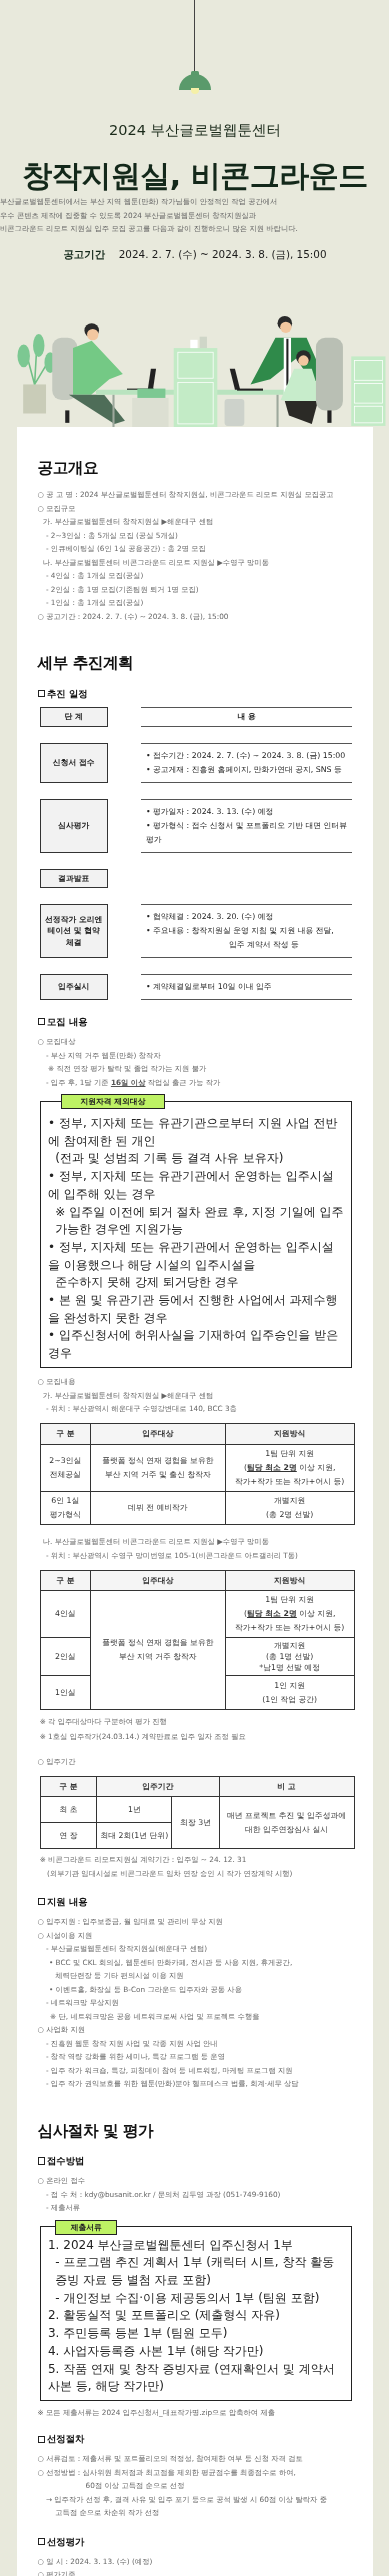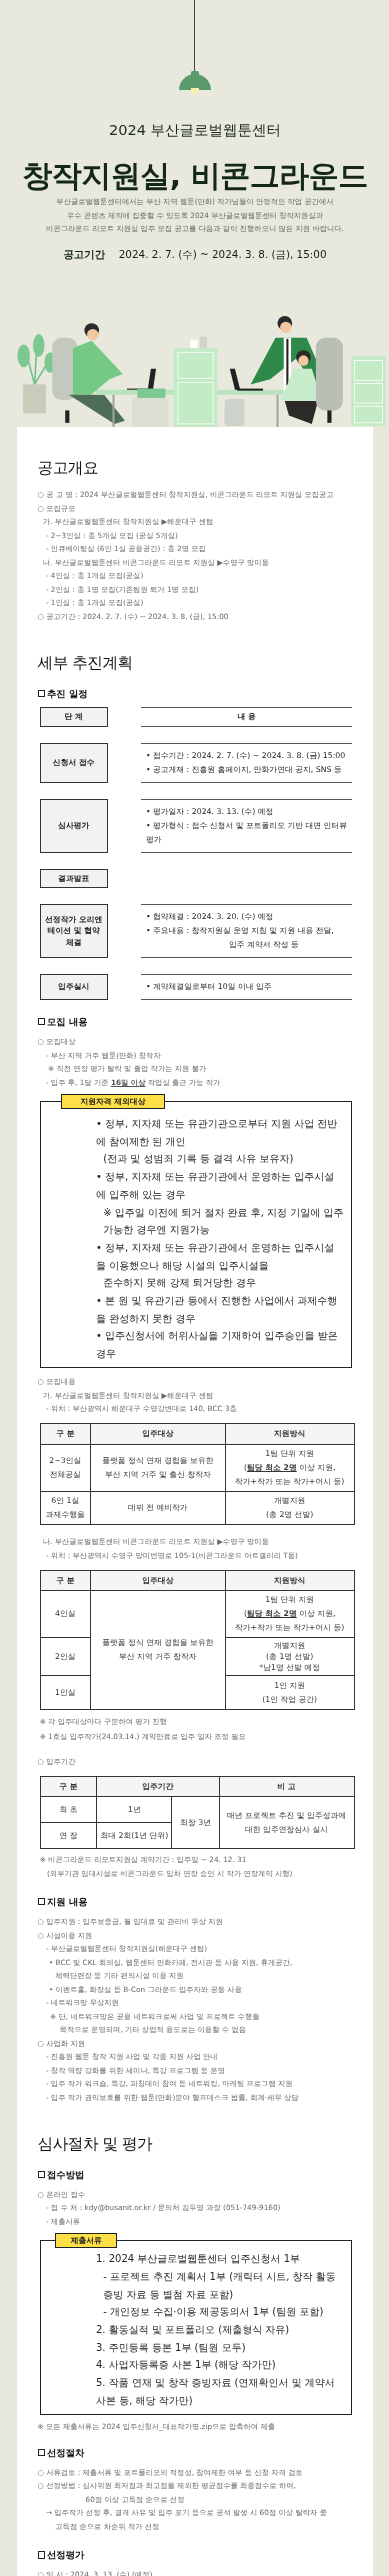--- a/index.html
+++ b/index.html
@@ -4,45 +4,45 @@
 <style>
   * { box-sizing: border-box; margin: 0; padding: 0; }
   body { width: 390px; background: #e8e9dc; font-family: "DejaVu Sans", sans-serif; color: #333; }
   .hero { position: relative; height: 427px; background: #e8e9dc; overflow: hidden; }
   .lamp-cord { position: absolute; left: 194px; top: 0; width: 1px; height: 74px; background: #444; }
   .lamp-shade { position: absolute; left: 179px; top: 74px; width: 32px; height: 15.6px; background: #5a9a6b; border-radius: 16.6px 16.6px 0 0; }
   .lamp-top { position: absolute; left: 191px; top: 71px; width: 8.3px; height: 5.2px; background: #5a9a6b; border-radius: 1.6px 1.6px 0 0; }
   .lamp-bulb { position: absolute; left: 191px; top: 88px; width: 8.3px; height: 6.2px; background: #f5f0a8; border-radius: 0 0 4.2px 4.2px; }
   .hero-sub { position: absolute; top: 121px; width: 100%; text-align: center; font-size: 14.5px; color: #1a2a1a; }
   .hero-title { position: absolute; top: 156px; width: 100%; text-align: center; font-size: 30px; font-weight: bold; color: #13281a; line-height: 39px; letter-spacing: -0.5px; }
-  .hero-intro { position: absolute; top: 195px; width: 100%; text-align: center; font-size: 7.3px; color: #666; line-height: 13.5px; }
+  .hero-intro { position: absolute; top: 195px; width: 100%; font-size: 7.3px; color: #666; line-height: 13.5px; }
   .hero-period { position: absolute; top: 248px; width: 100%; text-align: center; font-size: 10.4px; color: #1a1a1a; }
   .hero-period .lbl { font-weight: bold; color: #13281a; margin-right: 10.4px; font-size: 10.4px; }
   .illus { position: absolute; left: 0; top: 291px; width: 390px; height: 136px; }
   .card { background: #fff; margin: 0 16.6px; padding: 31px 21px 68px 21px; }
-  h2 { font-size: 15.6px; font-weight: normal; color: #111; margin: 0 0 9.4px 0; letter-spacing: -0.5px; }
+  h2 { font-size: 15.6px; font-weight: bold; color: #111; margin: 0 0 9.4px 0; letter-spacing: -0.5px; }
   h2.spaced { margin-top: 30px; }
   h3 { font-size: 9.4px; font-weight: bold; color: #111; margin: 13.5px 0 6.2px 0; }
   h3 .box { display: inline-block; width: 7.3px; height: 7.3px; border: 0.8px solid #222; margin-right: 2.1px; vertical-align: -0.5px; }
   .ln { font-size: 7.3px; line-height: 13.5px; color: #666; }
   .ind1 { padding-left: 5.2px; }
   .ind2 { padding-left: 8.3px; }
   .ind3 { padding-left: 17.7px; }
   .ind4 { padding-left: 29px; }
   .u { text-decoration: underline; color: #555; font-weight: bold; }
   .sched { margin: 5.2px 0 0 2.1px; }
   .sched-row { display: flex; align-items: stretch; margin-bottom: 15.6px; }
   .sched-stage { width: 68px; border: 1px solid #333; background: #f2f2f2; display: flex; align-items: center; justify-content: center; text-align: center; font-weight: bold; font-size: 7.8px; color: #222; padding: 3.1px; line-height: 11.4px; }
   .sched-content { margin-left: 33px; flex: 1; border-top: 1px solid #555; border-bottom: 1px solid #555; padding: 5.2px 2.1px 5.2px 5.2px; font-size: 7.8px; color: #222; line-height: 14px; display: flex; flex-direction: column; justify-content: center; }
   .sched-head .sched-stage { padding: 1px; }
   .sched-head .sched-content { text-align: center; font-weight: bold; padding: 2.1px; }
   .sched-row.head { margin-bottom: 15.6px; }
   .boxed { position: relative; border: 1px solid #222; margin: 11.4px 0 5.2px 2.1px; padding: 13.5px 7.3px 4.2px 7.3px; }
-  .boxed-title { position: absolute; top: -7.3px; left: 20px; background: #fde047; border: 1px solid #222; padding: 1px 18.7px; font-weight: bold; font-size: 7.8px; color: #222; }
-  .boxed .item { font-size: 10px; line-height: 17.7px; color: #222; margin-left: 48px; }
+  .boxed-title { position: absolute; top: -7.3px; left: 20px; background: #bef264; border: 1px solid #222; padding: 1px 18.7px; font-weight: bold; font-size: 7.8px; color: #222; }
+  .boxed .item { font-size: 12px; line-height: 17.7px; color: #222; }
   .boxed .item.sub { padding-left: 7.3px; }
   table.tb { width: 100%; border-collapse: collapse; margin: 7.3px 0 4.2px 2.1px; font-size: 7.8px; color: #333; }
   table.tb th { background: #f5f5f5; font-weight: bold; border: 0.5px solid #333; padding: 4.2px 2.1px; }
   table.tb td { border: 0.5px solid #333; padding: 2.1px; text-align: center; line-height: 14px; }
   table.tb { border: 1px solid #222; }
   .note { font-size: 7.3px; line-height: 13.5px; color: #666; padding-left: 2.1px; }
   .illus svg { display: block; }
 </style>
 </head>
 <body>
@@ -218,21 +218,21 @@
       <td style="white-space:pre-line">플랫폼 정식 연재 경험을 보유한
 부산 지역 거주 및 출신 창작자</td>
       <td>
         <div>1팀 단위 지원</div>
         <div>(<span class="u" style="color:#333">팀당 최소 2명</span><span> 이상 지원,</span></div>
         <div>작가+작가 또는 작가+어시 등)</div>
       </td>
     </tr>
     <tr>
       <td style="white-space:pre-line">6인 1실
-과제수행을</td>
+평가형식</td>
       <td>데뷔 전 예비작가</td>
       <td style="white-space:pre-line">개별지원
 (총 2명 선발)</td>
     </tr>
   </tbody>
     </table>
 
   <div class="ln ind1" style="margin-top:10.4px">나. 부산글로벌웹툰센터 비콘그라운드 리모트 지원실 ▶수영구 망미동</div>
   <div class="ln ind2">- 위치 : 부산광역시 수영구 망미번영로 105-1(비콘그라운드 아트갤러리 T동)</div>
   <table class="tb">
@@ -295,38 +295,37 @@
   <h3 style="margin-top:15.6px"><span class="box"></span><span>지원 내용</span></h3>
   <div>
     <div class="ln">○ 입주지원 : 입주보증금, 월 임대료 및 관리비 무상 지원</div>
     <div class="ln">○ 시설이용 지원</div>
     <div class="ln ind2">- 부산글로벌웹툰센터 창작지원실(해운대구 센텀)</div>
     <div class="ln ind3" style="padding-left:11.4px">• BCC 및 CKL 회의실, 웹툰센터 만화카페, 전시관 등 사용 지원, 휴게공간,</div>
     <div class="ln ind3">체력단련장 등 기타 편의시설 이용 지원</div>
     <div class="ln ind3" style="padding-left:11.4px">• 이벤트홀, 화장실 등 B-Con 그라운드 입주자와 공동 사용</div>
     <div class="ln ind2">- 네트워크망 무상지원</div>
     <div class="ln ind3" style="padding-left:12.5px">※ 단, 네트워크망은 공용 네트워크로써 사업 및 프로젝트 수행을</div>
-    <div class="ln ind4" style="padding-left:22px">목적으로 운영되며, 기타 상업적 용도로는 이용할 수 없음</div>
     <div class="ln">○ 사업화 지원</div>
     <div class="ln ind2">- 진흥원 웹툰 창작 지원 사업 및 각종 지원 사업 안내</div>
     <div class="ln ind2">- 창작 역량 강화를 위한 세미나, 특강 프로그램 등 운영</div>
     <div class="ln ind2">- 입주 작가 워크숍, 특강, 피칭데이 참여 등 네트워킹, 마케팅 프로그램 지원</div>
     <div class="ln ind2">- 입주 작가 권익보호를 위한 웹툰(만화)분야 헬프데스크 법률, 회계·세무 상담</div>
   </div>
 
   <h2 class="spaced">심사절차 및 평가</h2>
 
   <h3><span class="box"></span><span>접수방법</span></h3>
   <div class="ln">○ 온라인 접수</div>
   <div class="ln ind2">- 접 수 처 : kdy@busanit.or.kr / 문의처 김두영 과장 (051-749-9160)</div>
   <div class="ln ind2">- 제출서류</div>
   <div class="boxed" style="padding-top:9.4px">
     <div class="boxed-title" style="left:14.5px;padding:1px 14.5px">제출서류</div>
     <div class="item">1. 2024 부산글로벌웹툰센터 입주신청서 1부</div>
-    <div class="item sub">- 프로젝트 추진 계획서 1부 (캐릭터 시트, 창작 활동 증빙 자료 등 별첨 자료 포함)</div>
+    <div class="item sub">- 프로그램 추진 계획서 1부 (캐릭터 시트, 창작 활동 증빙 자료 등 별첨 자료 포함)</div>
     <div class="item sub">- 개인정보 수집·이용 제공동의서 1부 (팀원 포함)</div>
     <div class="item">2. 활동실적 및 포트폴리오 (제출형식 자유)</div>
     <div class="item">3. 주민등록 등본 1부 (팀원 모두)</div>
     <div class="item">4. 사업자등록증 사본 1부 (해당 작가만)</div>
     <div class="item">5. 작품 연재 및 창작 증빙자료 (연재확인서 및 계약서 사본 등, 해당 작가만)</div>
   </div>
   <div class="note" style="padding-left:0;margin-top:3.1px">※ 모든 제출서류는 2024 입주신청서_대표작가명.zip으로 압축하여 제출</div>
 
   <h3><span class="box"></span><span>선정절차</span></h3>
   <div class="ln">○ 서류검토 : 제출서류 및 포트폴리오의 적정성, 참여제한 여부 등 신청 자격 검토</div>

